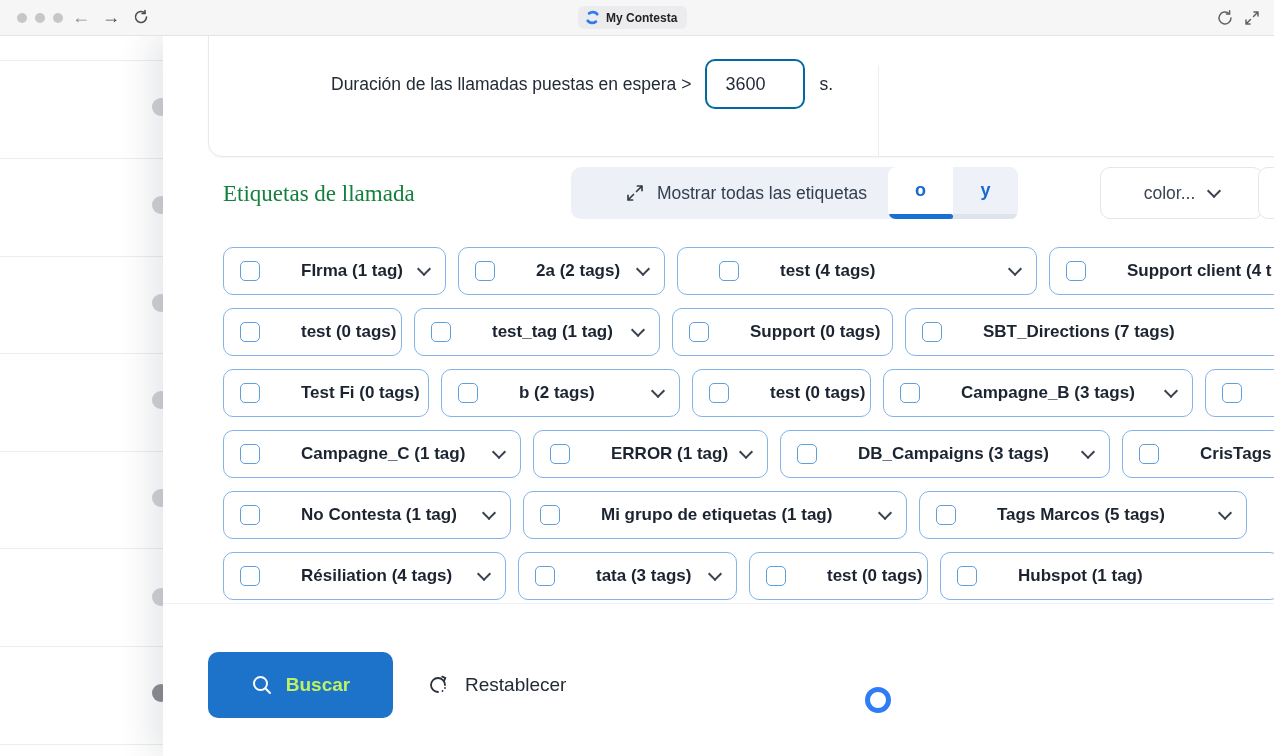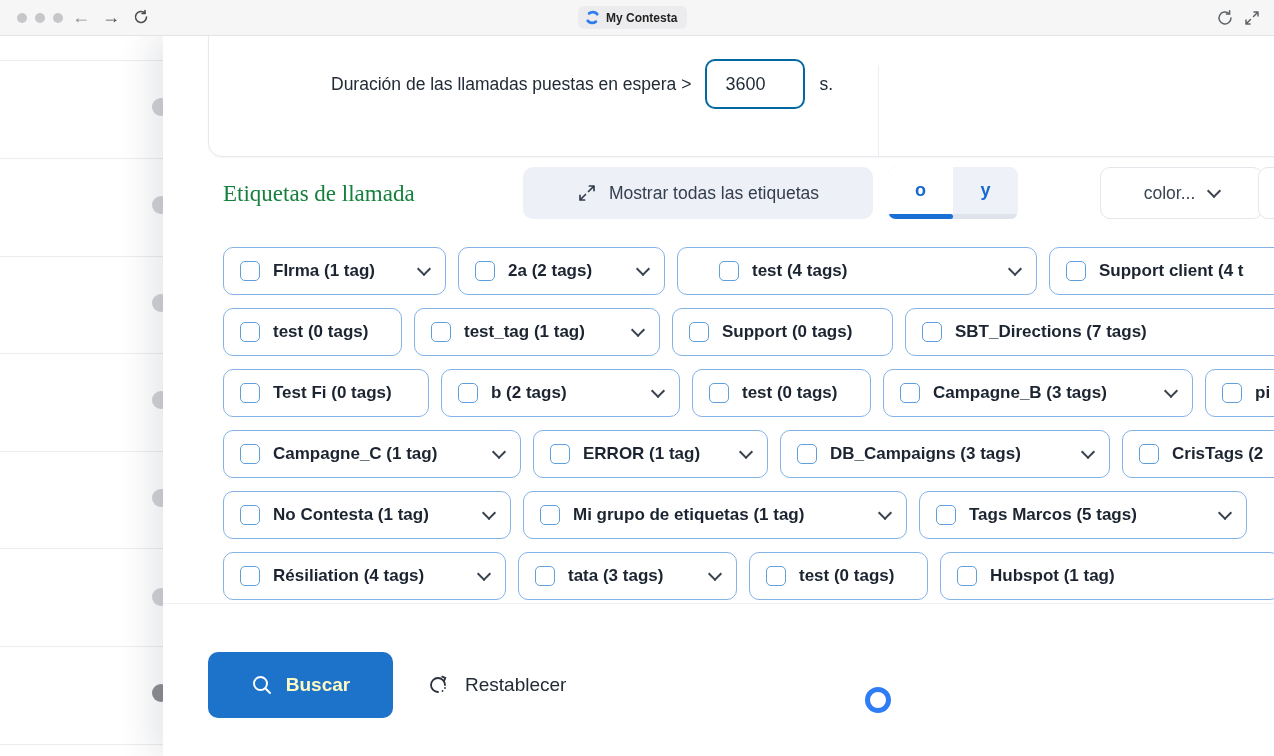--- a/index.html
+++ b/index.html
@@ -35,21 +35,21 @@
   #duration-row .lbl { font-size:17.5px; color:#222b36; }
   #duration-input { width:100px; height:50px; border:2px solid #0369a1; border-radius:10px;
     font-size:18px; color:#1f2937; padding-left:18px; display:flex; align-items:center; background:#fff; }
   #card-divider { position:absolute; left:669px; top:88px; width:1px; height:93px; background:#eceef2; }
 
   
   #tags-header { position:absolute; left:60px; top:131px; right:0; height:52px; }
   #tags-label { position:absolute; left:0; top:14px; font-size:23px; font-weight:500; color:#15803d;font-family:Liberation Serif, serif; }
   .soft-btn { position:absolute; height:52px; background:#edf0f7; border-radius:10px;
     display:flex; align-items:center; justify-content:center; gap:12px; font-size:17.5px;
-    color:#333e4e; font-weight:500; cursor:pointer; }
+    color:#333e4e; font-weight:500; cursor:pointer;margin-left:48px; }
   #show-all-btn { left:300px; width:350px; }
   #op-toggle { position:absolute; left:665px; width:130px; height:52px; background:#eef1f7;
     border-radius:8px; overflow:hidden; }
   #op-track { position:absolute; left:0; bottom:0; width:130px; height:5px; background:#dfe3ec; border-radius:3px; }
   #op-active-bg { position:absolute; left:0; top:0; width:65px; height:52px; background:#fff; border-radius:8px 0 0 0; }
   #op-bar { position:absolute; left:0; bottom:0; width:65px; height:5px; background:#1a6fd4; border-radius:3px; }
   .op-opt { position:absolute; top:0; width:65px; height:47px; display:flex; align-items:center;
     justify-content:center; font-size:18px; font-weight:600; color:#1768cf; cursor:pointer; }
   #dd-color { position:absolute; left:877px; width:163px; height:52px; background:#fff;
     border:1px solid #e3e6eb; border-radius:10px; display:flex; align-items:center;
@@ -57,29 +57,29 @@
   #search-box { position:absolute; left:1035px; width:130px; height:52px; background:#fff;
     border:1px solid #e3e6eb; border-radius:10px; display:flex; align-items:center;
     gap:12px; padding-left:14px; font-size:17.5px; color:#374151; }
 
   
   #tag-rows { position:absolute; left:60px; top:211px; width:1200px; }
   .tag-row { display:flex; gap:12px; margin-bottom:13px; height:48px; }
   .chip { flex:0 0 auto; height:48px; border:1.6px solid #83b3e7; border-radius:10px; background:#fff;
     display:flex; align-items:center; gap:13px; padding:0 16px; cursor:pointer; }
   .cbx { width:20px; height:20px; border:1.6px solid #5f9fdc; border-radius:5px; background:#fff; flex:0 0 auto; }
-  .chip .lab { font-size:17px; font-weight:600; color:#1b2430; white-space:nowrap; }
+  .chip .lab { font-size:17px; font-weight:600; color:#1b2430; white-space:nowrap;margin-left:28px; }
   .chev { width:10px; height:10px; border-right:2.2px solid #39424e; border-bottom:2.2px solid #39424e;
     transform:rotate(45deg); margin-left:auto; margin-top:-5px; flex:0 0 auto; }
   #tags-bottom-line { position:absolute; left:0; top:567px; width:1111px; height:1px; background:#eef1f5; }
 
   
   #actions { position:absolute; left:45px; top:616px; height:66px; width:1000px; }
   #buscar-btn { position:absolute; left:0; width:185px; height:66px; background:#1d72c9; border:none;
-    border-radius:10px; color:#fef9c3; font-size:19px; font-weight:600; display:flex; align-items:center;
+    border-radius:10px; color:#bef264; font-size:19px; font-weight:600; display:flex; align-items:center;
     justify-content:center; gap:13px; cursor:pointer; font-family:inherit; }
   #reset-btn { position:absolute; left:218px; width:200px; height:66px; background:transparent; border:none;
     color:#232c36; font-size:19px; font-weight:500; display:flex; align-items:center; gap:15px;
     cursor:pointer; font-family:inherit; }
   #export-btn { position:absolute; left:447px; width:248px; height:66px; background:#edf0f6; border:none;
     border-radius:10px; color:#19212b; font-size:19px; font-weight:600; display:flex; align-items:center;
     justify-content:center; gap:14px; cursor:pointer; font-family:inherit; }
   #click-ring { position:absolute; left:657px; top:35px; width:26px; height:26px; border-radius:50%;
     border:5px solid #2f7df6; background:rgba(255,255,255,0.55); z-index:10; }
 

